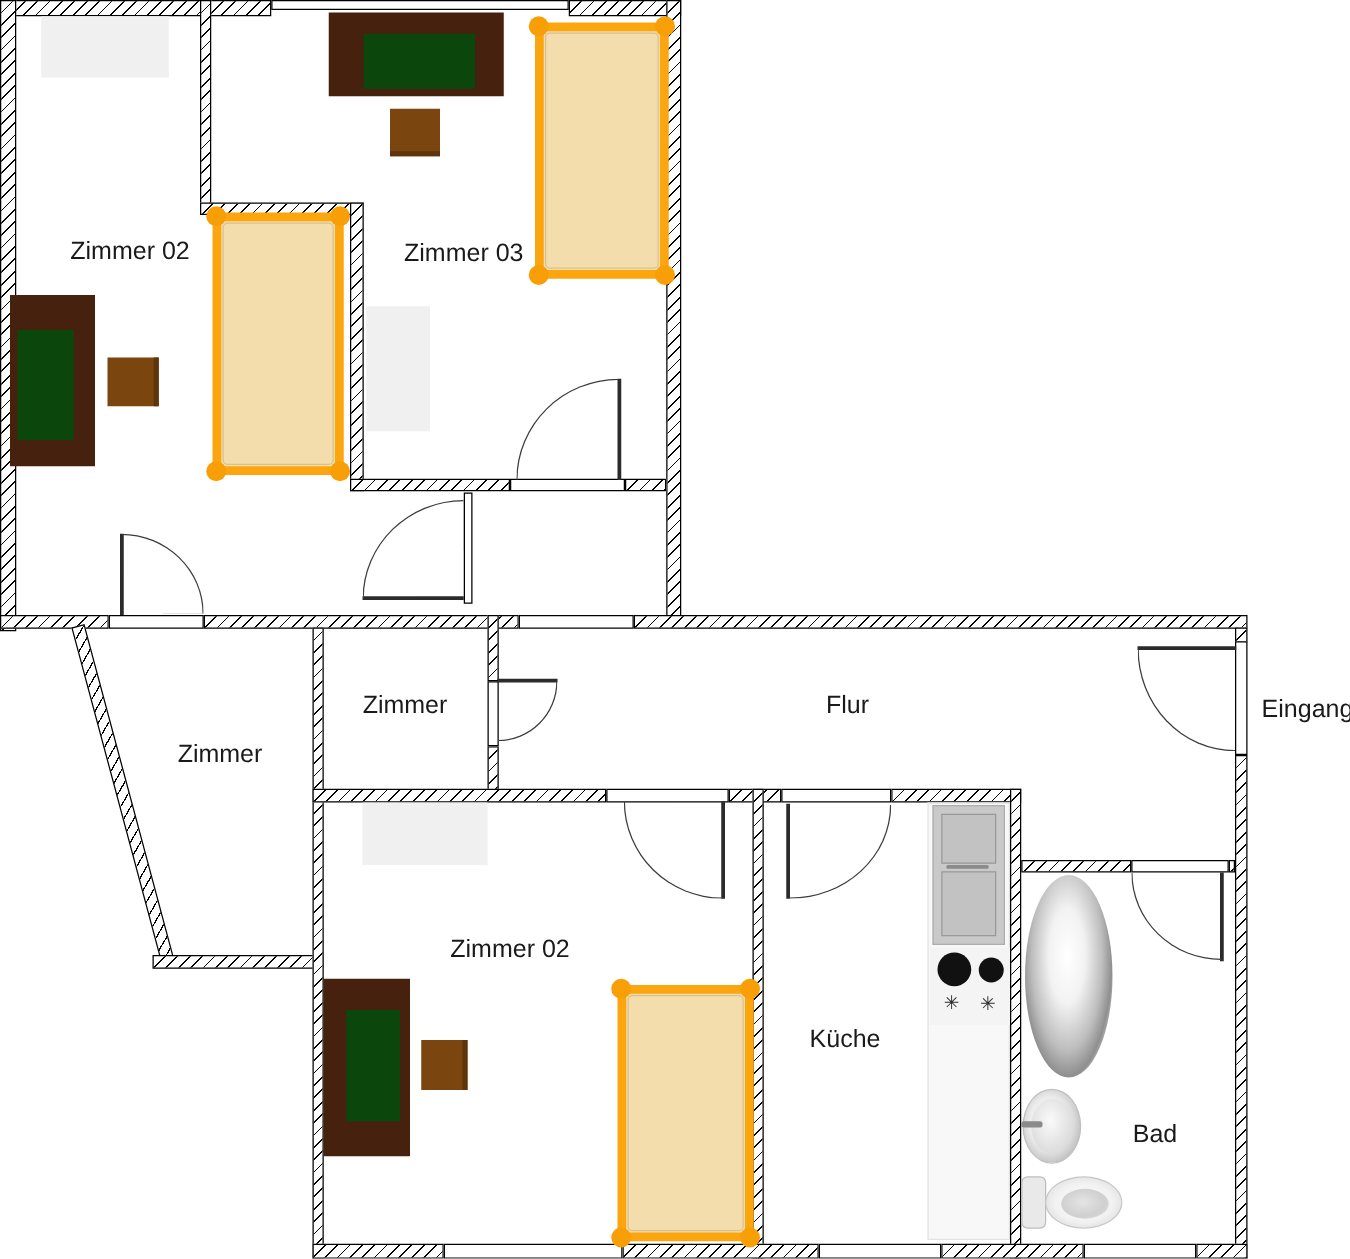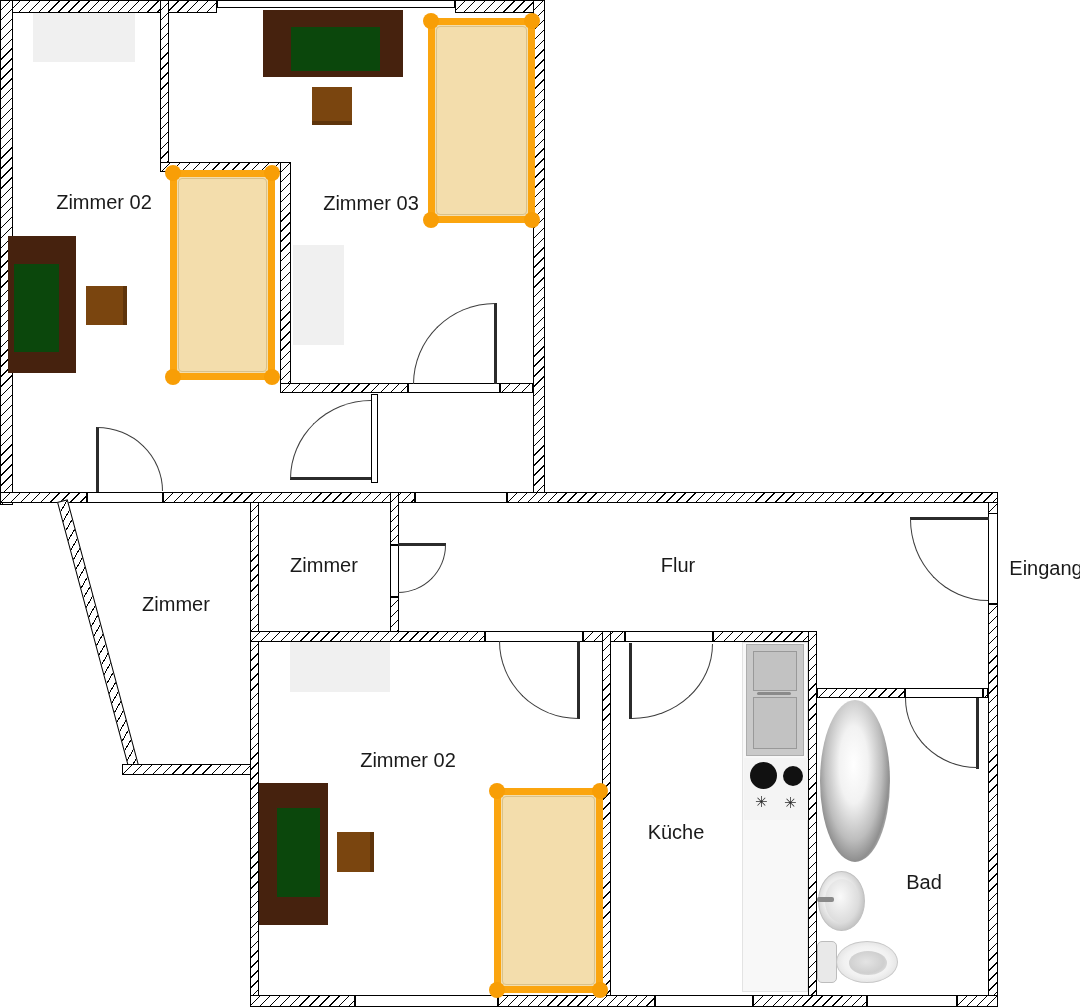--- a/index.html
+++ b/index.html
@@ -208,15 +208,15 @@
   </div>
 
   <div class="room-label" style="left:104px;top:202px">Zimmer 02</div>
   <div class="room-label" style="left:371px;top:203px">Zimmer 03</div>
   <div class="room-label" style="left:324px;top:565px">Zimmer</div>
   <div class="room-label" style="left:176px;top:604px">Zimmer</div>
   <div class="room-label" style="left:678px;top:565px">Flur</div>
   <div class="room-label" style="left:1046px;top:568px">Eingang</div>
   <div class="room-label" style="left:408px;top:760px">Zimmer 02</div>
   <div class="room-label" style="left:676px;top:832px">Küche</div>
-  <div class="room-label" style="left:924px;top:882px">Bad</div>
+  <div class="room-label" style="left:924px;top:908px">Bad</div>
 
 </div>
 
 </body></html>

